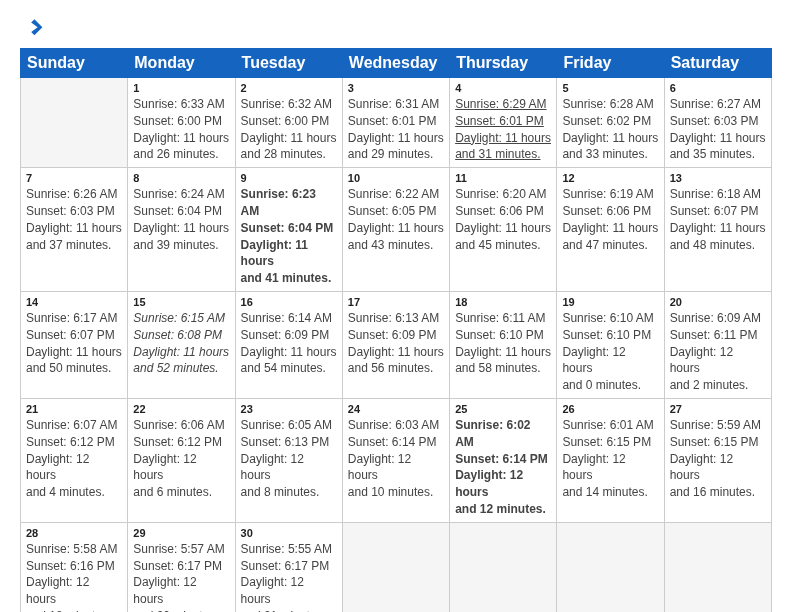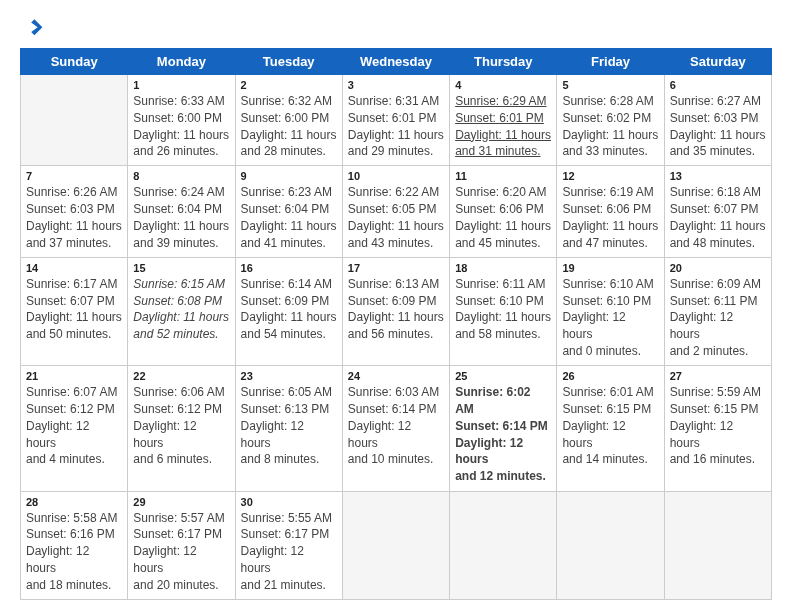--- a/index.html
+++ b/index.html
@@ -55,23 +55,23 @@
     .calendar {
       flex: 1;
       border: 1px solid #ccc;
       border-collapse: collapse;
       width: 100%;
       table-layout: fixed;
     }
     .calendar th {
       background: #1565c0;
       color: #fff;
-      text-align: center;
+      text-align: left;
       padding: 5px 6px;
-      font-size: 13px;
+      font-size: 16px;
       font-weight: bold;
       border: 1px solid #1565c0;
     }
     .calendar td {
       vertical-align: top;
       padding: 4px 5px;
       border: 1px solid #ccc;
       font-size: 9.5px;
       color: #333;
       background: #fff;
@@ -185,21 +185,21 @@
           </td>
           <td>
             <span class="day-num">8</span>
             <div class="day-info" style="white-space: pre-line;">Sunrise: 6:24 AM
 Sunset: 6:04 PM
 Daylight: 11 hours
 and 39 minutes.</div>
           </td>
           <td>
             <span class="day-num">9</span>
-            <div class="day-info" style="white-space: pre-line;">Sunrise: 6:23 AM
+            <div class="day-info" style="white-space: pre-line; font-weight: bold;">Sunrise: 6:23 AM
 Sunset: 6:04 PM
 Daylight: 11 hours
 and 41 minutes.</div>
           </td>
           <td>
             <span class="day-num">10</span>
             <div class="day-info" style="white-space: pre-line;">Sunrise: 6:22 AM
 Sunset: 6:05 PM
 Daylight: 11 hours
 and 43 minutes.</div>

